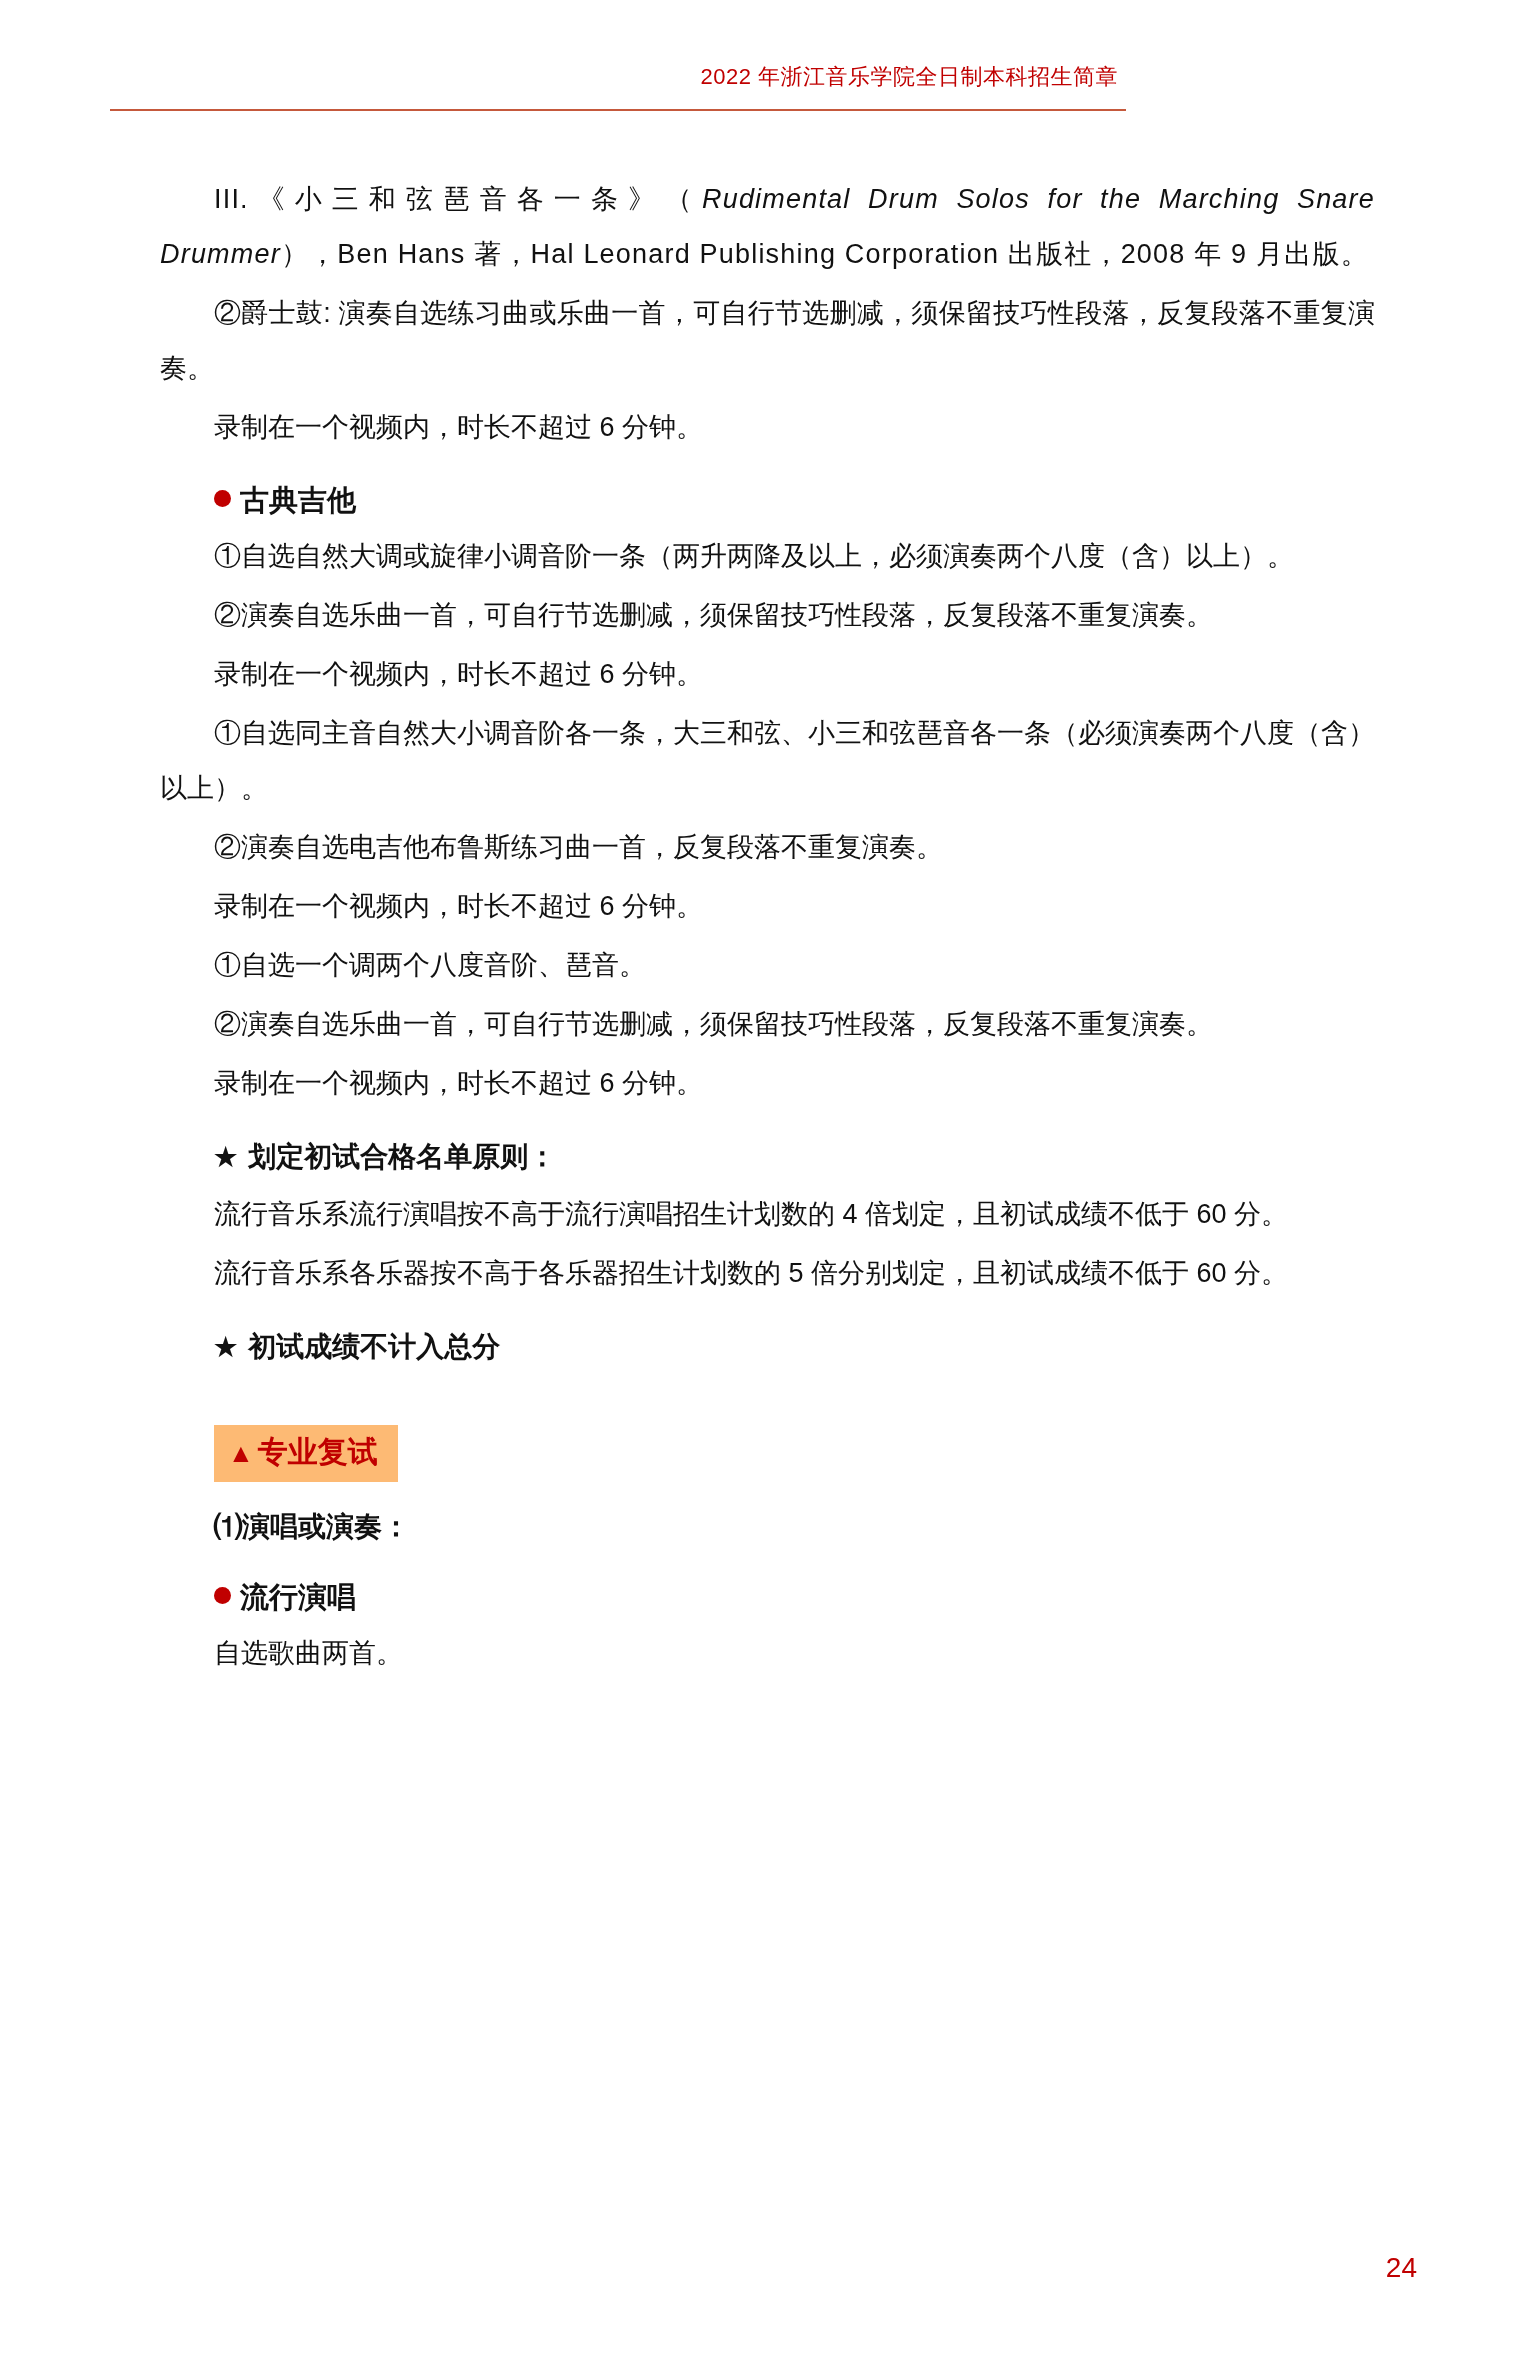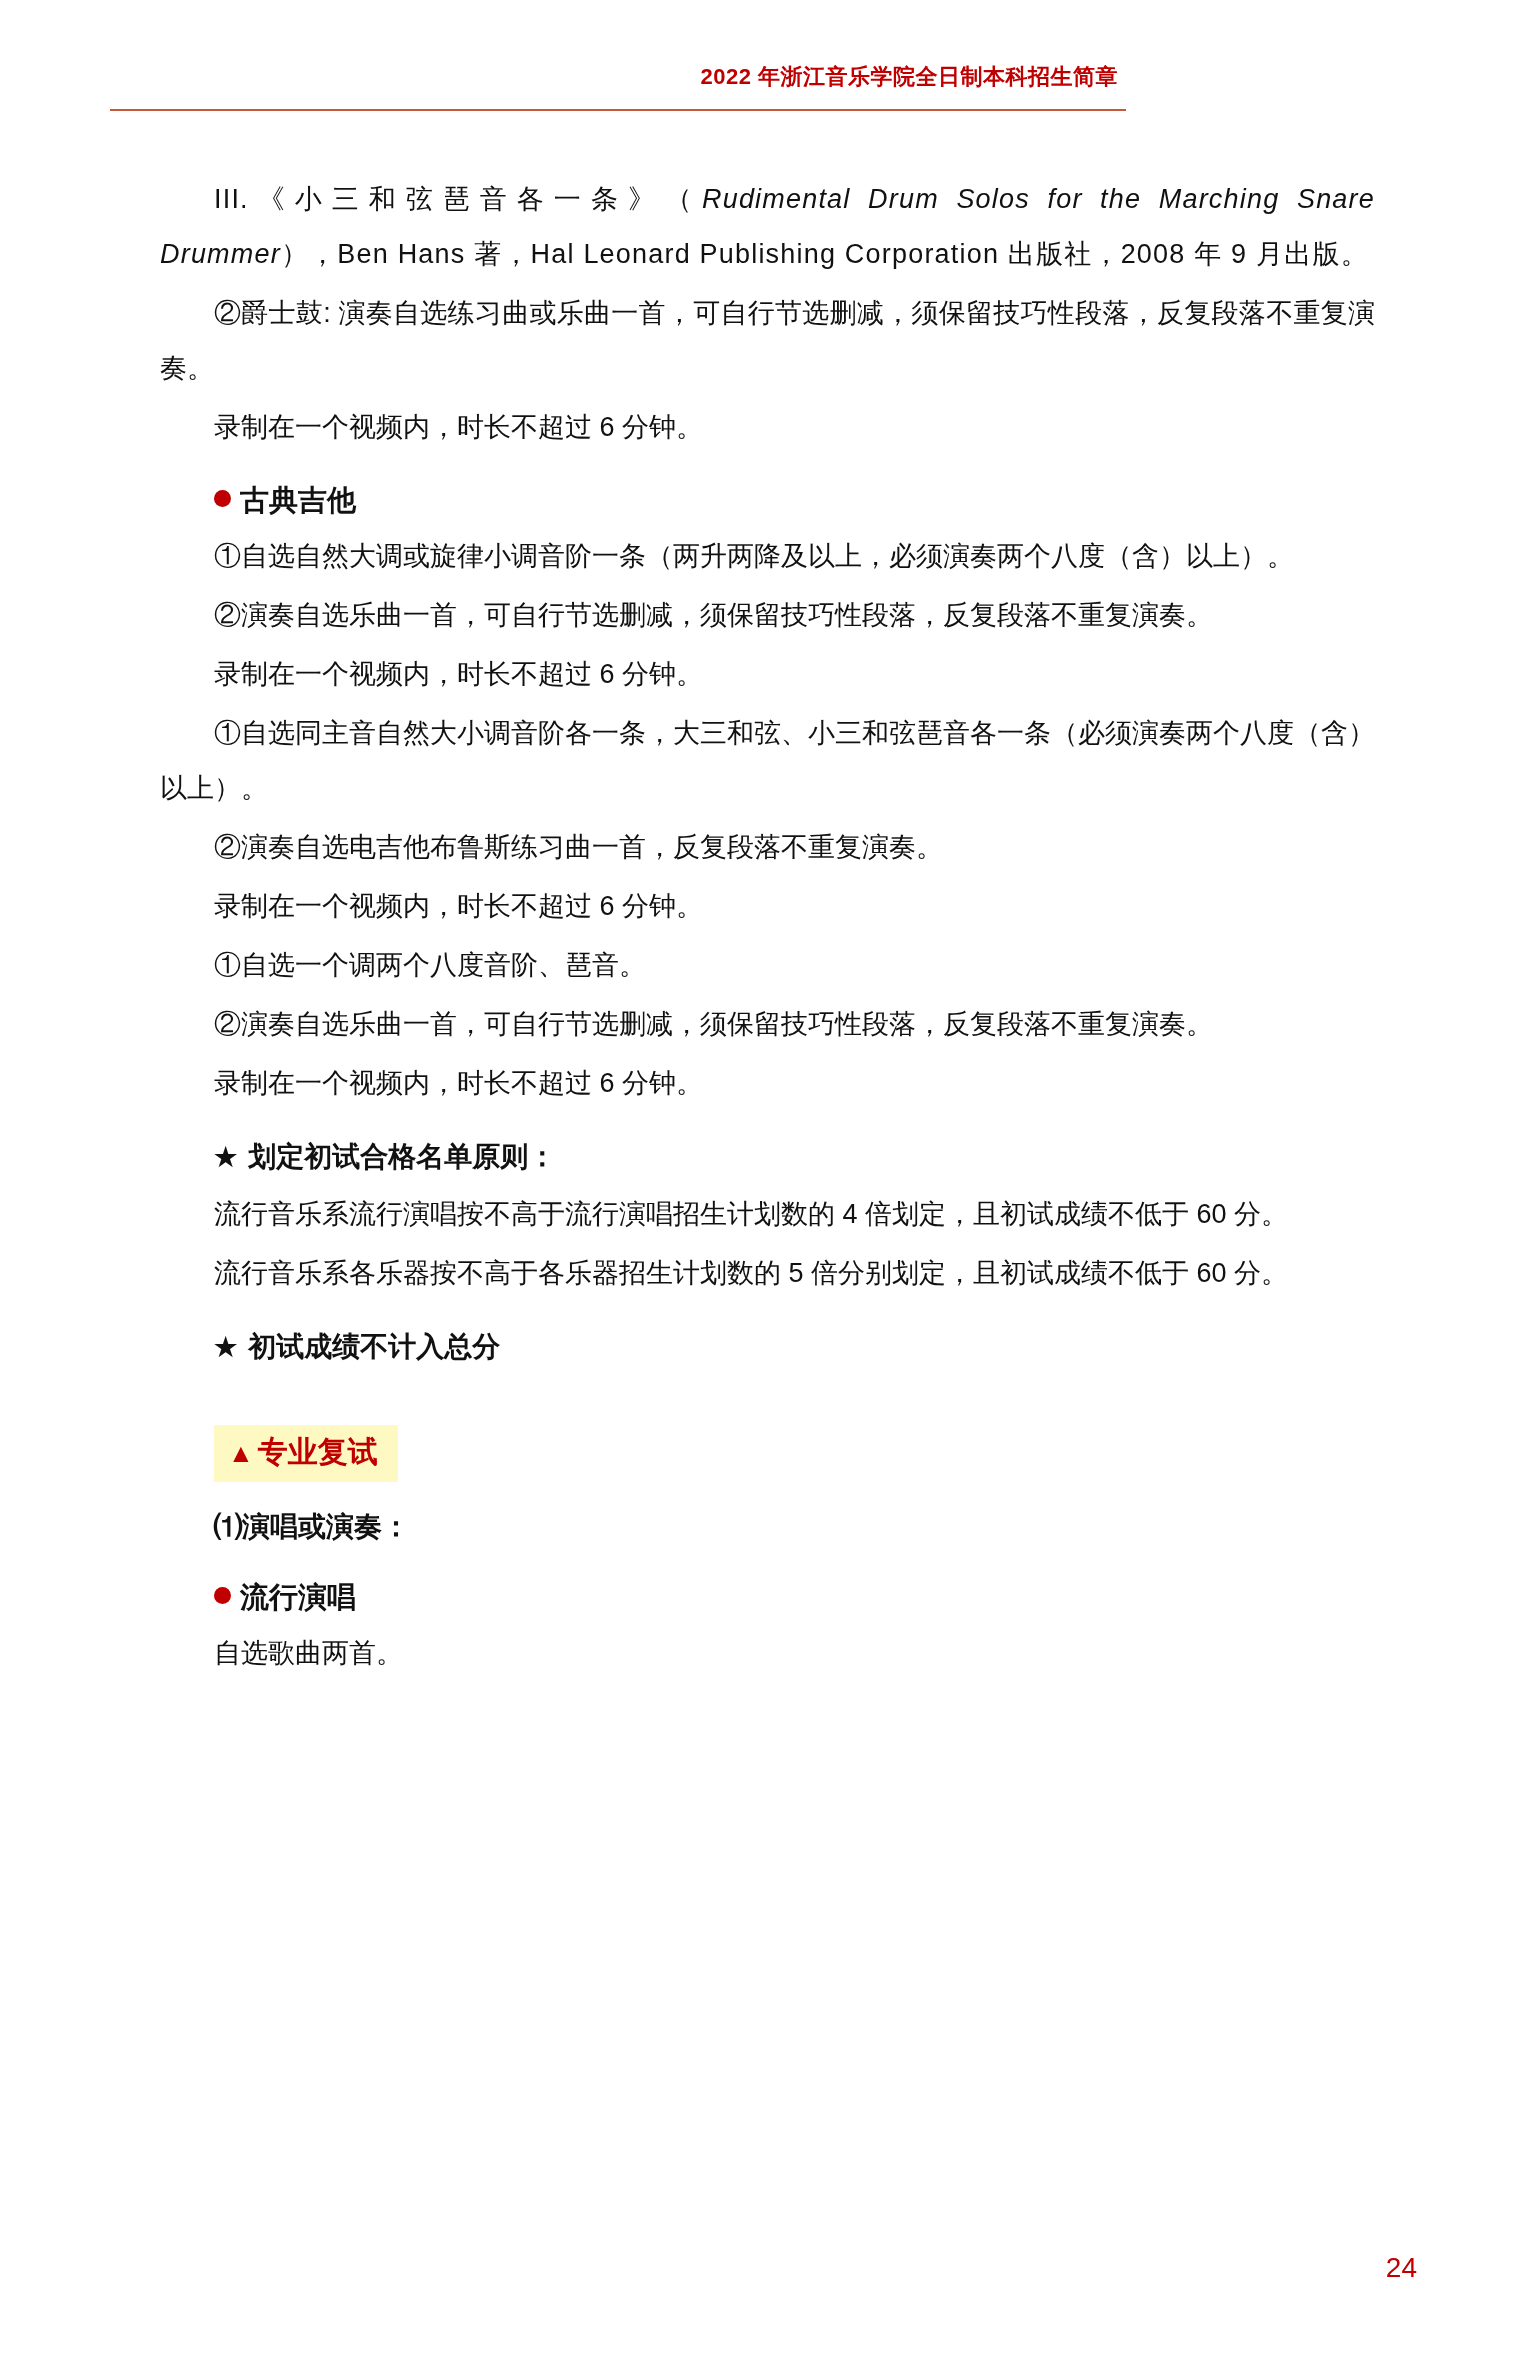--- a/index.html
+++ b/index.html
@@ -22,21 +22,20 @@
     box-sizing: border-box;
     padding: 0;
   }
   
   .header {
     position: absolute;
     top: 62px;
     left: 0;
     width: 1236px;
     height: 60px;
-    font-weight: bold;
   }
   .header-title {
     position: absolute;
     right: 118px;
     top: 0;
     font-size: 22px;
     color: #c00000;
     letter-spacing: 0.5px;
     white-space: nowrap;
   }
@@ -107,21 +106,21 @@
     font-size: 26px;
     margin-right: 11px;
   }
   
   .banner {
     margin: 52px 0 20px 0;
     padding-left: 54px;
   }
   .banner-inner {
     display: inline-block;
-    background: #fef9c3;
+    background: #fdba74;
     color: #c00000;
     font-size: 30px;
     font-weight: bold;
     padding: 7px 20px 9px 14px;
     line-height: 40px;
     white-space: nowrap;
   }
   .tri {
     color: #c00000;
     font-size: 26px;

